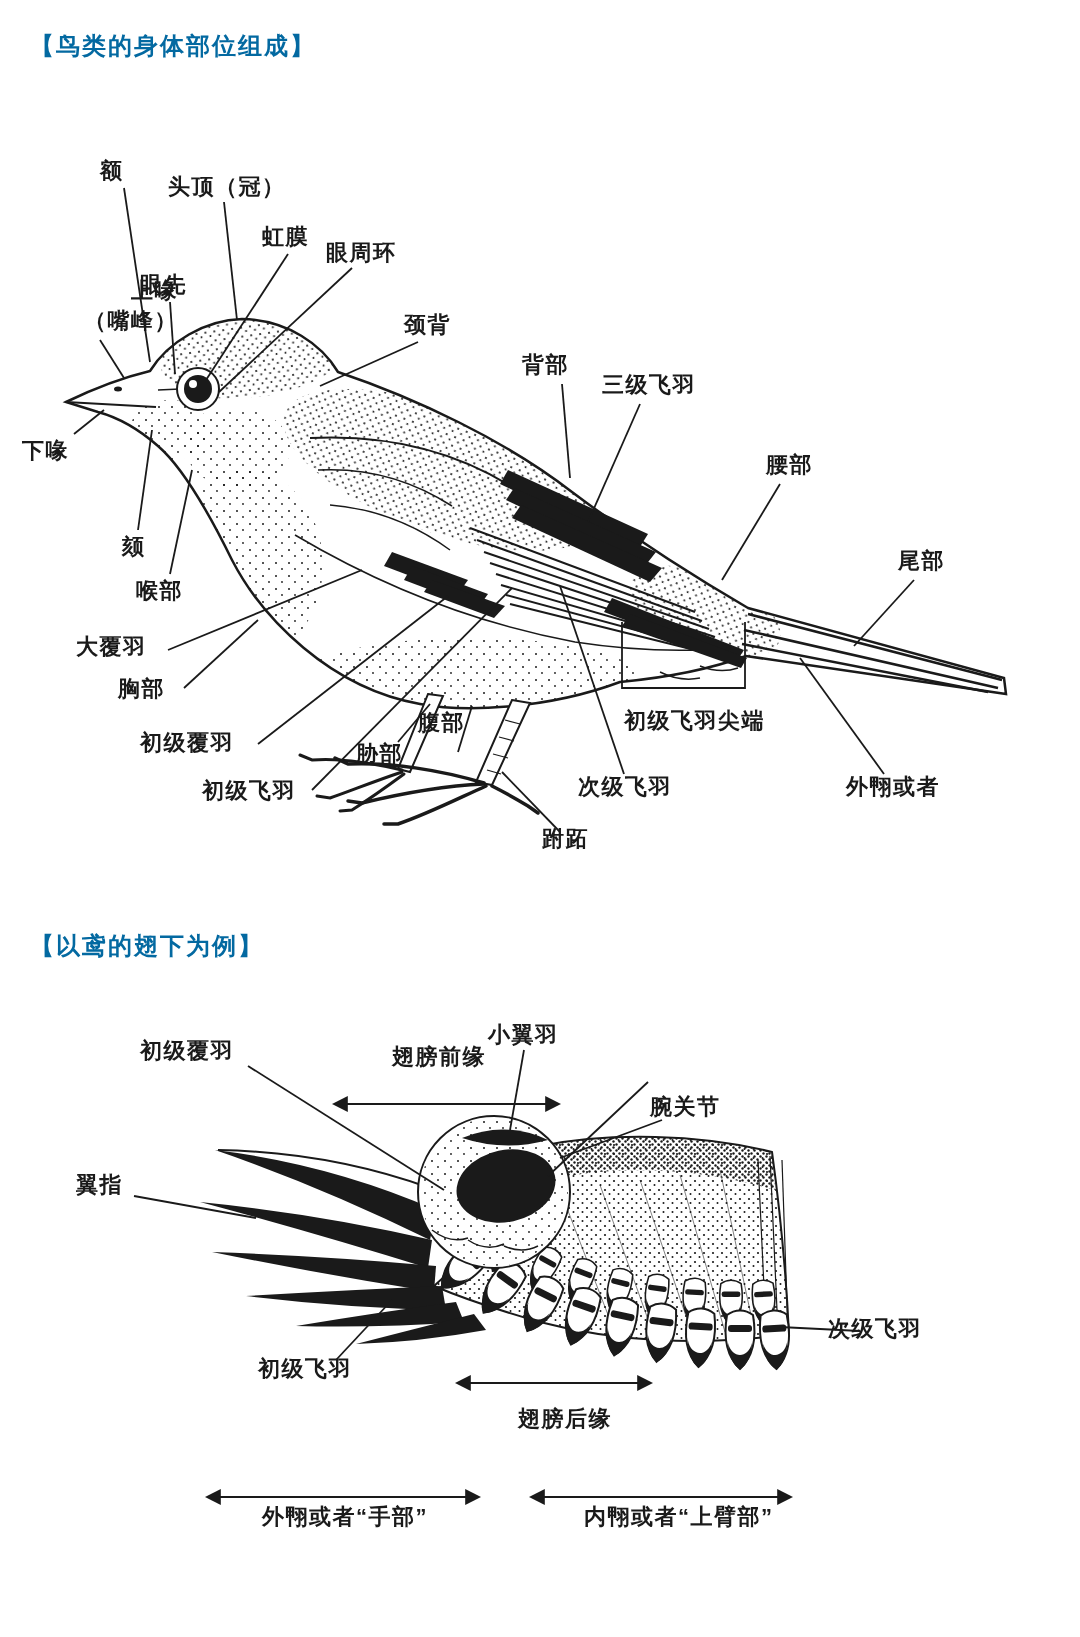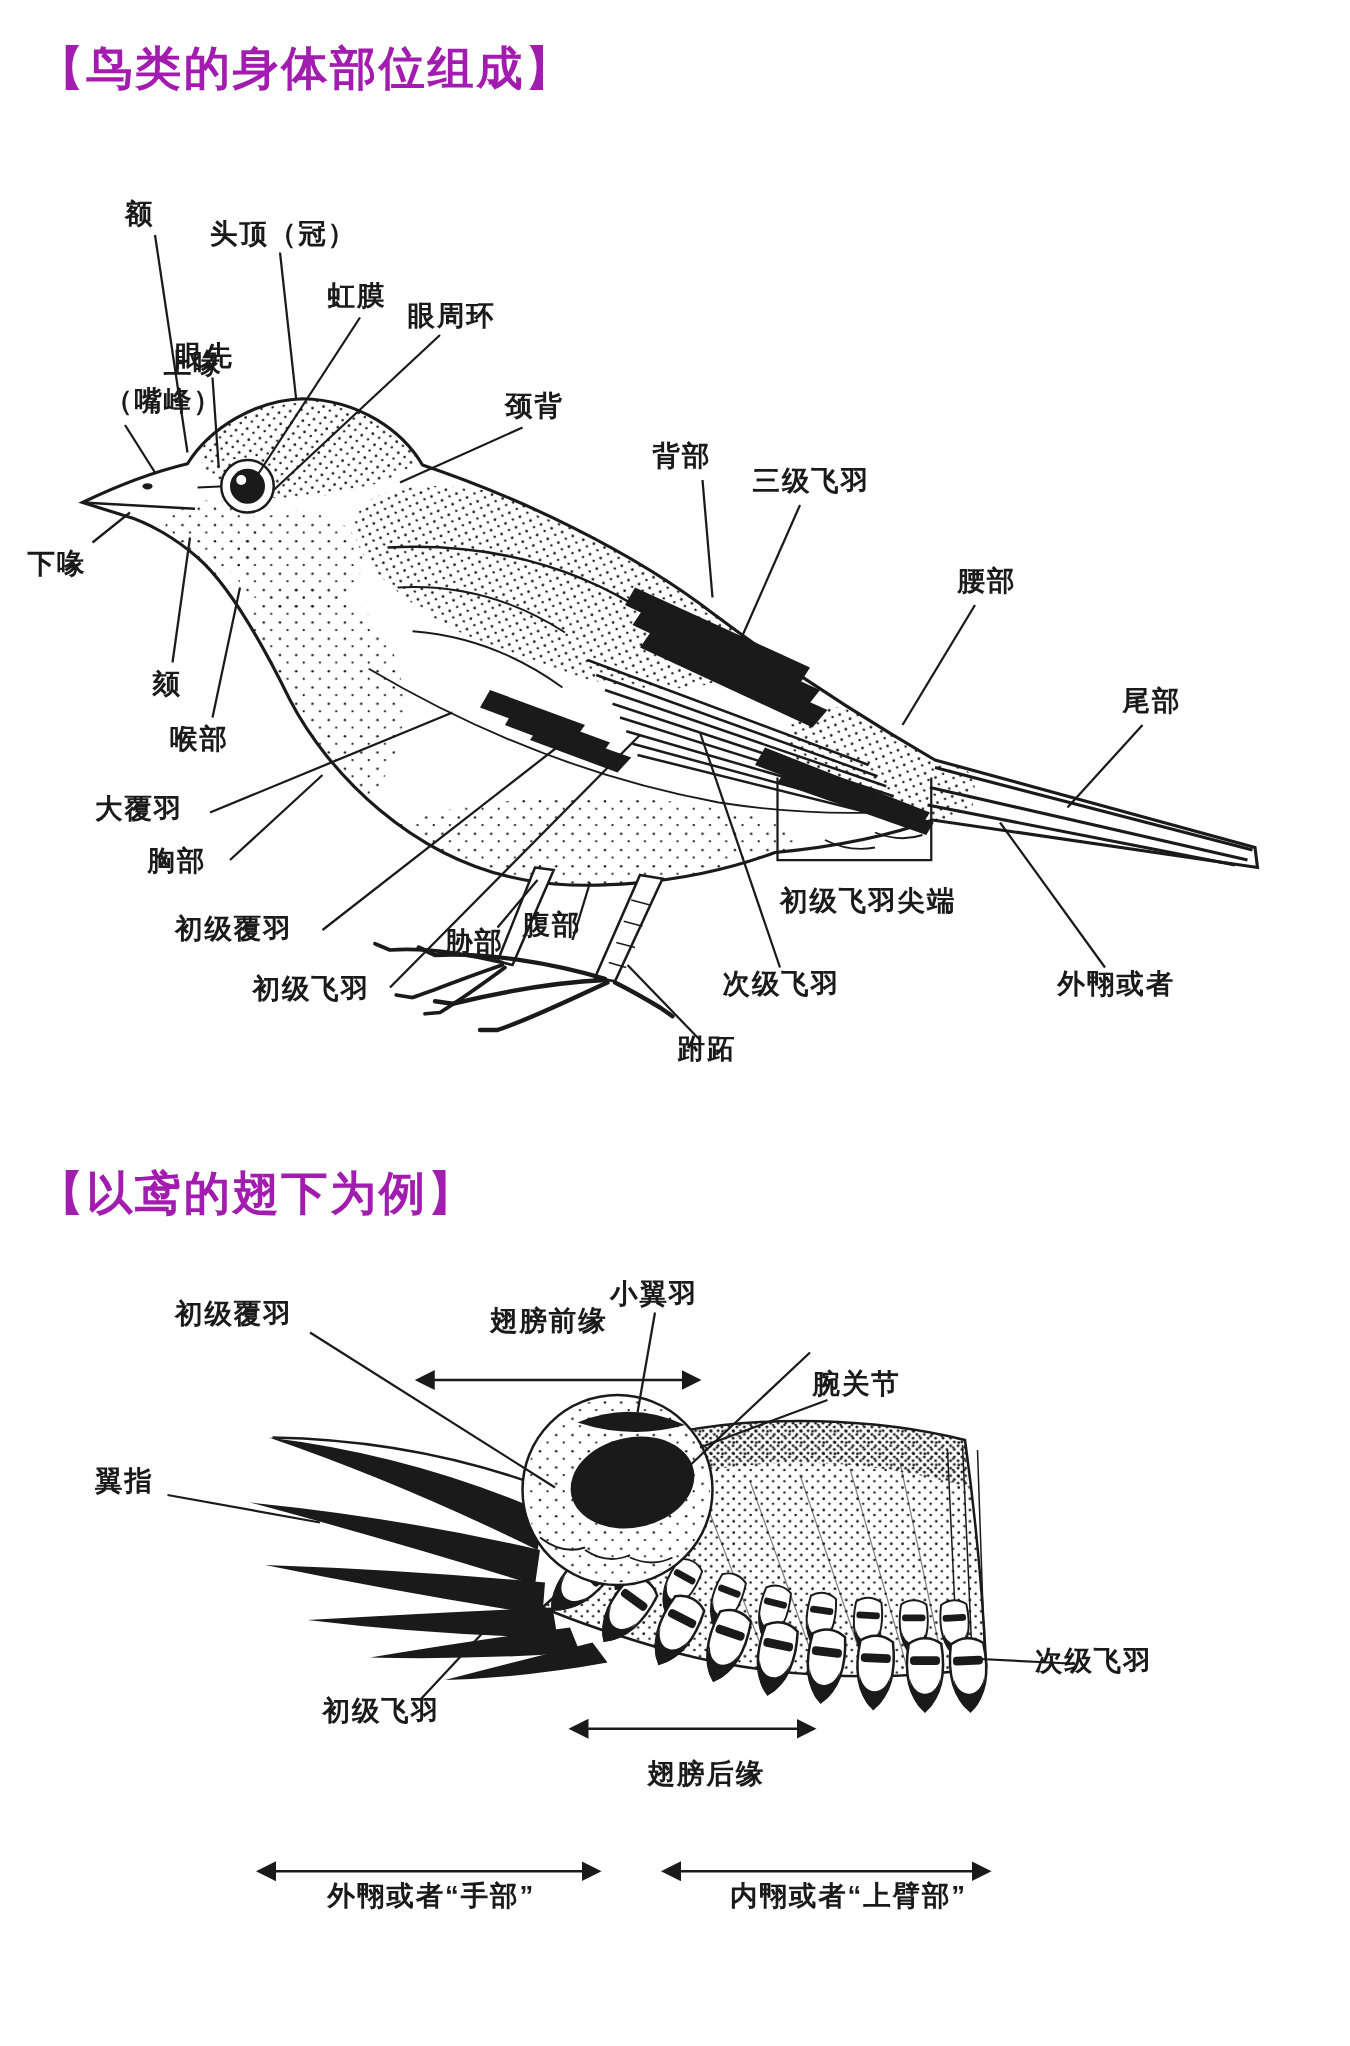--- a/index.html
+++ b/index.html
@@ -2,22 +2,22 @@
 <html><head>
 <meta charset="utf-8">
 <style>
   html,body{margin:0;padding:0;background:#ffffff;}
   .page{
     position:relative;width:1080px;height:1637px;background:#ffffff;
     font-family:"Liberation Sans",sans-serif;color:#1a1a1a;overflow:hidden;
   }
   .art{position:absolute;left:0;top:0;width:1080px;height:1637px;}
   .title{
-    position:absolute;font-size:37px;font-weight:800;letter-spacing:2px;
-    color:#a21caf;white-space:nowrap;
+    position:absolute;font-size:24px;font-weight:800;letter-spacing:2px;
+    color:#0369a1;white-space:nowrap;
   }
   .lbl{
     position:absolute;font-size:22px;font-weight:600;letter-spacing:1.5px;
     color:#1a1a1a;white-space:pre-line;line-height:1.35;
   }
   .lbl.center{text-align:right;}
 </style>
 </head>
 <body>
 
@@ -273,21 +273,21 @@
   <div class="lbl" style="left:602px;top:370px">三级飞羽</div>
   <div class="lbl" style="left:766px;top:450px">腰部</div>
   <div class="lbl" style="left:898px;top:546px">尾部</div>
   <div class="lbl" style="left:22px;top:436px">下喙</div>
   <div class="lbl" style="left:122px;top:532px">颏</div>
   <div class="lbl" style="left:136px;top:576px">喉部</div>
   <div class="lbl" style="left:76px;top:632px">大覆羽</div>
   <div class="lbl" style="left:118px;top:674px">胸部</div>
   <div class="lbl" style="left:140px;top:728px">初级覆羽</div>
   <div class="lbl" style="left:356px;top:739px">胁部</div>
-  <div class="lbl" style="left:418px;top:725px">腹部</div>
+  <div class="lbl" style="left:418px;top:708px">腹部</div>
   <div class="lbl" style="left:202px;top:776px">初级飞羽</div>
   <div class="lbl" style="left:578px;top:772px">次级飞羽</div>
   <div class="lbl" style="left:624px;top:706px">初级飞羽尖端</div>
   <div class="lbl" style="left:846px;top:772px">外翈或者</div>
   <div class="lbl" style="left:542px;top:824px">跗跖</div>
 
   <div class="title" style="left:30px;top:930px">【以鸢的翅下为例】</div>
 
   <div class="lbl" style="left:140px;top:1036px">初级覆羽</div>
   <div class="lbl" style="left:392px;top:1042px">翅膀前缘</div>

